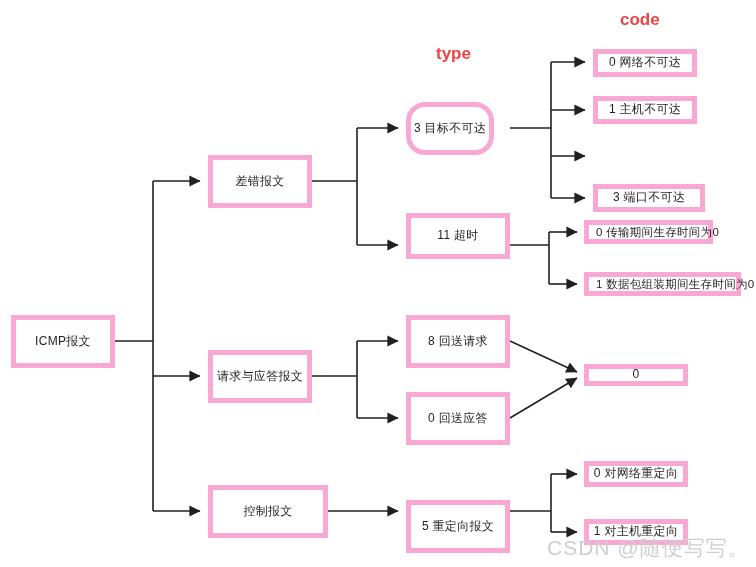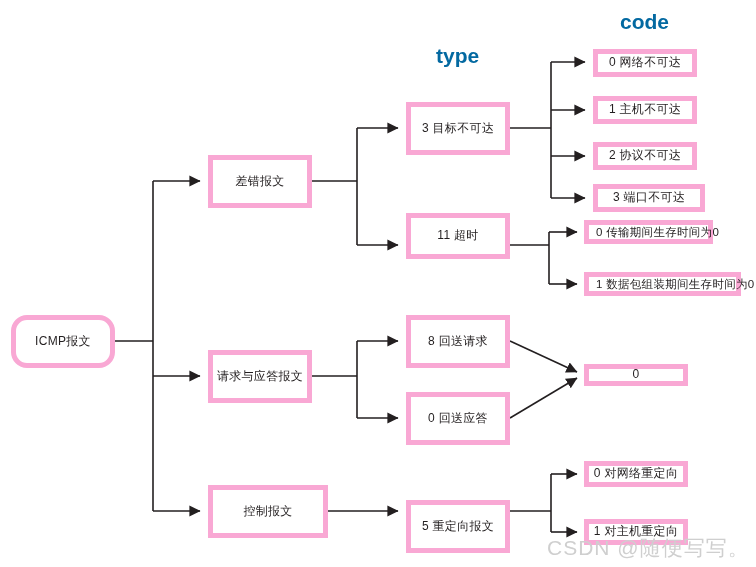--- a/index.html
+++ b/index.html
@@ -42,23 +42,23 @@
   }
   .node.small {
     font-size: 11.5px;
   }
   .node.tight {
     justify-content: flex-start;
     padding-left: 7px;
   }
   .col-header {
     position: absolute;
-    font-size: 21px;
+    font-size: 17px;
     font-weight: bold;
-    color: #0369a1;
+    color: #ef4444;
     white-space: nowrap;
     z-index: 2;
   }
   .watermark {
     position: absolute;
     left: 547px;
     top: 534px;
     font-size: 21px;
     color: #cfcfcf;
     letter-spacing: 1px;
@@ -120,35 +120,34 @@
       <path d="M510,511 L551,511"></path>
       <path d="M551,474 L551,532"></path>
       <path d="M551,474 L577,474" marker-end="url(#arrow)"></path>
       <path d="M551,532 L577,532" marker-end="url(#arrow)"></path>
     </g>
   </svg>
 
   <div class="col-header" style="left:436px; top:44px;">type</div>
   <div class="col-header" style="left:620px; top:10px;">code</div>
 
-  <div class="node" style="left:11px; top:315px; width:104px; height:53px;border-radius:16px;">ICMP报文</div>
+  <div class="node" style="left:11px; top:315px; width:104px; height:53px;">ICMP报文</div>
 
   <div class="node" style="left:208px; top:155px; width:104px; height:53px;">差错报文</div>
   <div class="node" style="left:208px; top:350px; width:104px; height:53px;">请求与应答报文</div>
   <div class="node" style="left:208px; top:485px; width:120px; height:53px;">控制报文</div>
 
-  <div class="node" style="left:406px; top:102px; width:104px; height:53px;">3 目标不可达</div>
+  <div class="node" style="left:406px; top:102px; width:88px; height:53px;border-radius:19px;">3 目标不可达</div>
   <div class="node" style="left:406px; top:213px; width:104px; height:46px;">11 超时</div>
   <div class="node" style="left:406px; top:315px; width:104px; height:53px;text-align:center;">8 回送请求</div>
   <div class="node" style="left:406px; top:392px; width:104px; height:53px;">0 回送应答</div>
   <div class="node" style="left:406px; top:500px; width:104px; height:53px;">5 重定向报文</div>
 
   <div class="node" style="left:593px; top:49px; width:104px; height:28px;">0 网络不可达</div>
   <div class="node" style="left:593px; top:96px; width:104px; height:28px;">1 主机不可达</div>
-  <div class="node" style="left:593px; top:142px; width:104px; height:28px;">2 协议不可达</div>
   <div class="node" style="left:593px; top:184px; width:112px; height:28px;">3 端口不可达</div>
 
   <div class="node small tight" style="left:584px; top:220px; width:129px; height:24px;">0 传输期间生存时间为0</div>
   <div class="node small tight" style="left:584px; top:272px; width:157px; height:24px;">1 数据包组装期间生存时间为0</div>
 
   <div class="node" style="left:584px; top:364px; width:104px; height:22px;">0</div>
 
   <div class="node" style="left:584px; top:461px; width:104px; height:26px;">0 对网络重定向</div>
   <div class="node" style="left:584px; top:519px; width:104px; height:26px;">1 对主机重定向</div>
 

